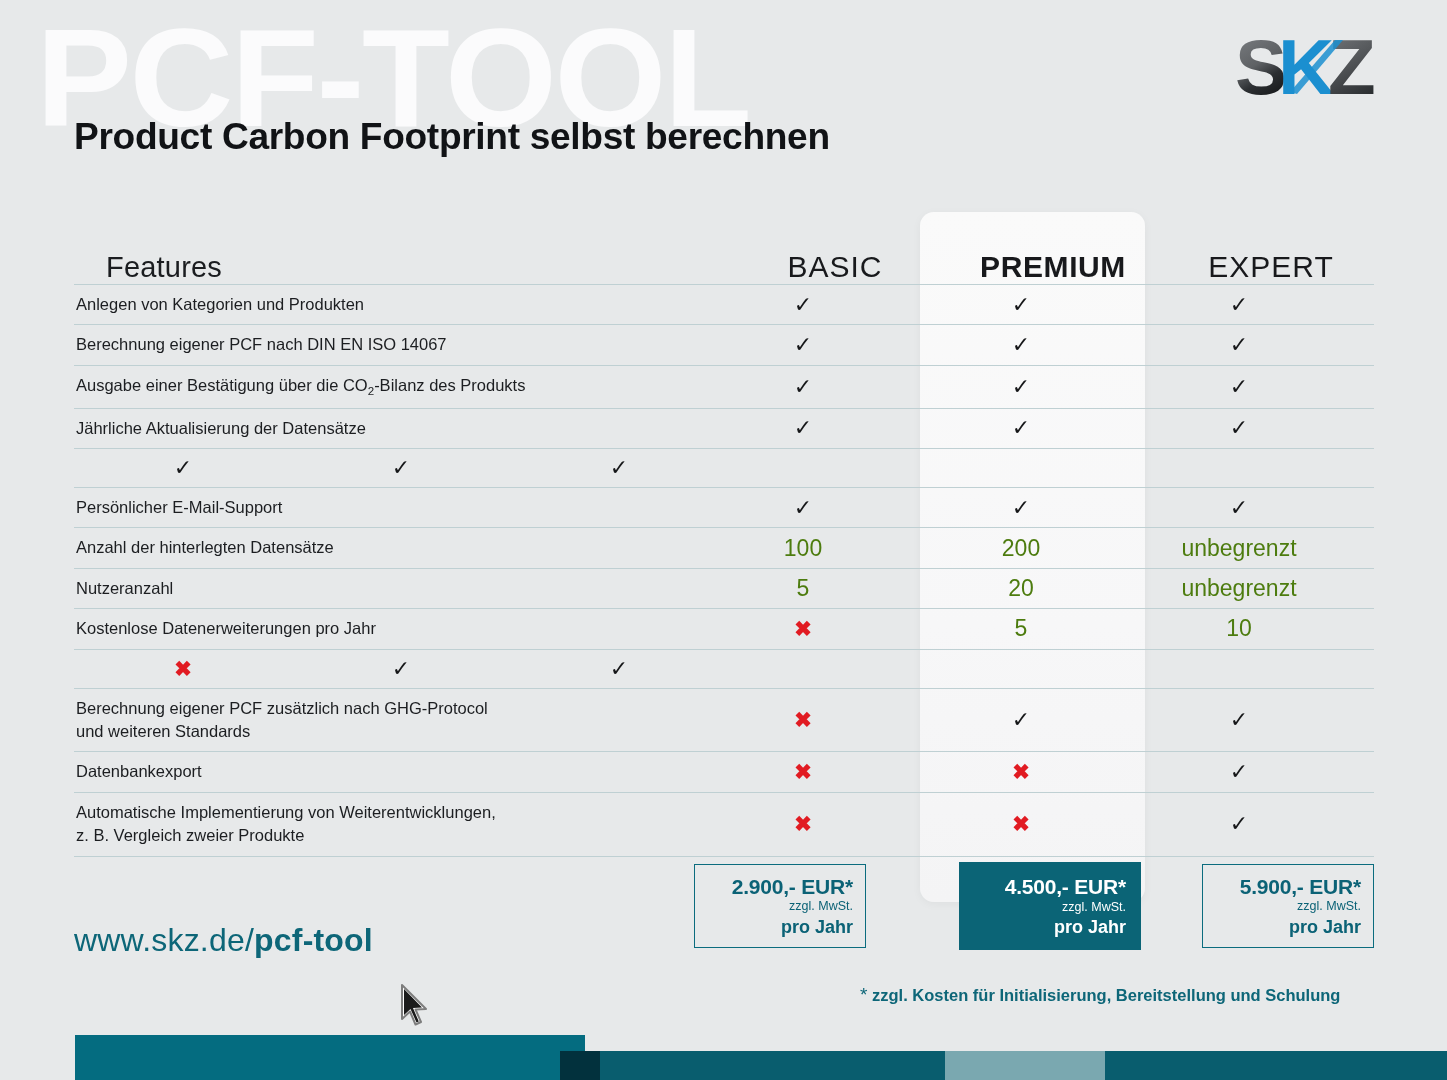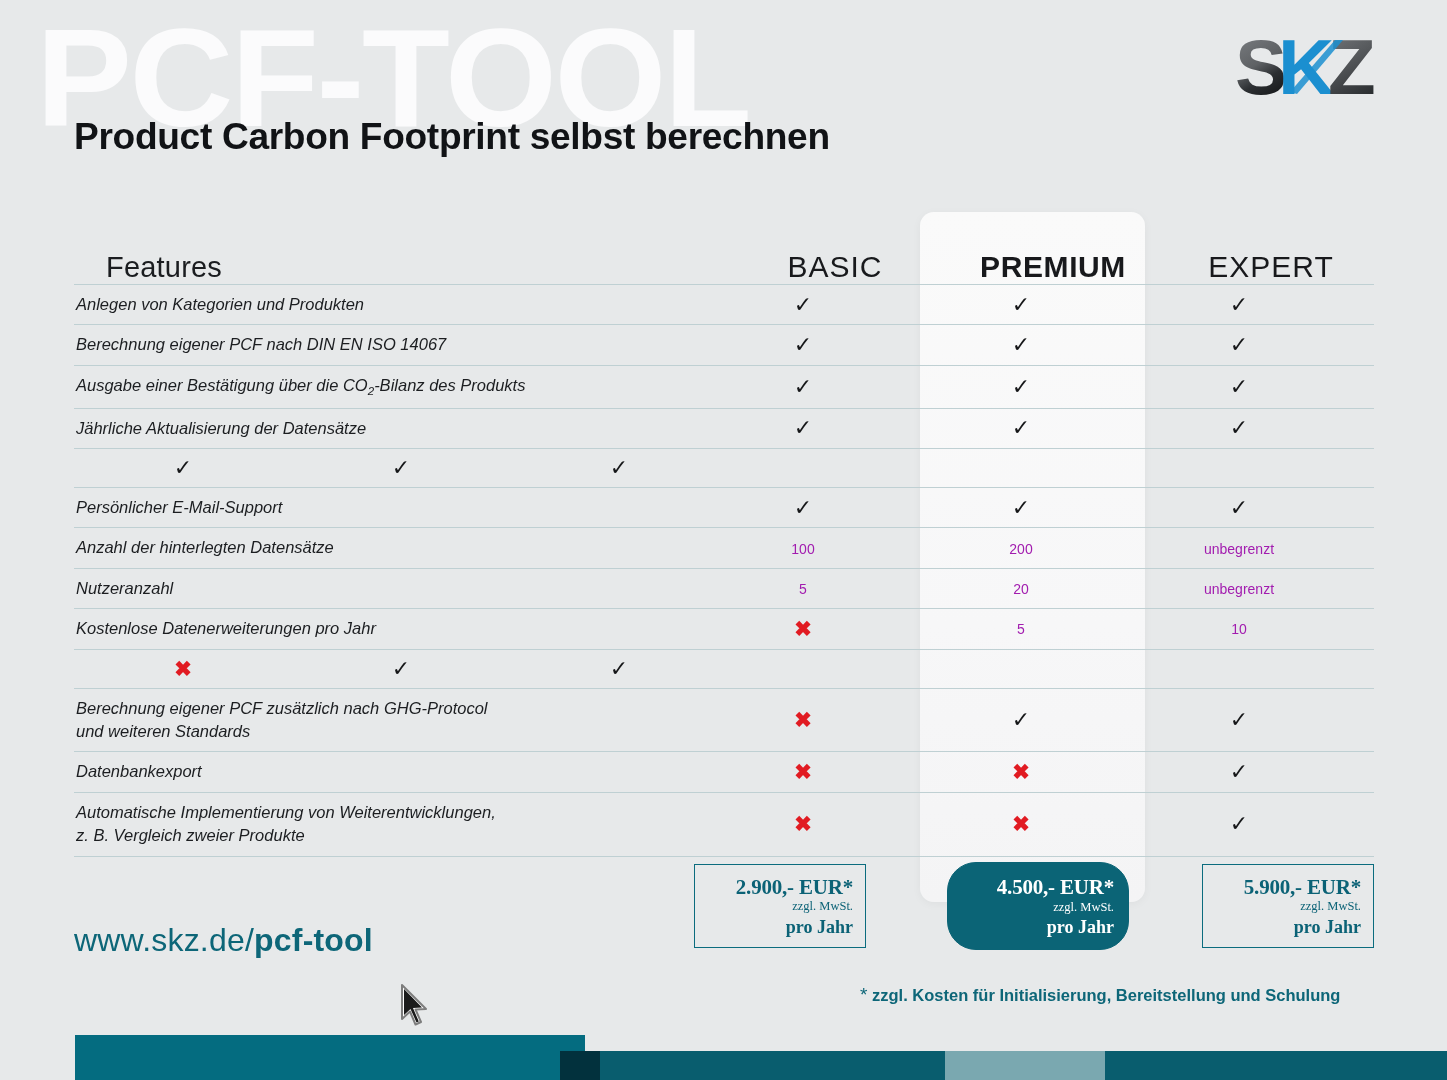--- a/index.html
+++ b/index.html
@@ -79,50 +79,49 @@
   }
   .row.tall{min-height:61px;}
   .row .lbl{
     width:620px;flex:none;
     font-family:"Liberation Sans", sans-serif;
     font-size:16.5px;
     color:#1c1e21;
     line-height:1.42;
     padding:8px 0 8px 2px;
     box-sizing:border-box;
-    font-style:italic;
   }
   .row .cell{
     width:218px;flex:none;text-align:center;
     font-family:"Liberation Sans", sans-serif;
     font-size:16.5px;color:#1c1e21;
   }
   .cell .mark-yes{font-size:22px;color:#161719;line-height:1;}
   .cell .mark-no{font-size:21px;color:#e11b22;font-weight:700;line-height:1;}
-  .cell .num{font-size:14px;color:#a21caf;}
+  .cell .num{font-size:23px;color:#4d7c0f;}
   .row-end{border-top:1.6px solid #bfd0d3;height:0;}
 
   sub{font-size:.7em;}
 
   
   .prices{
     position:absolute; left:694px; top:864px; width:690px; height:92px;
   }
   .pbox{
     position:absolute; top:0; width:172px;height:84px;
     box-sizing:border-box;
     border:1.6px solid #0b6c7e;
-    font-family:Liberation Serif, serif;
+    font-family:Liberation Sans, sans-serif;
     color:#0b6276;
   }
   .pbox.basic{left:0;background:transparent;}
   .pbox.expert{left:508px;background:transparent;}
   .pbox.premium{
-    left:253px;top:-2px;width:182px;height:88px;
-    background:#0b6476;border-color:#0b6476;color:#ffffff;border-radius:29px;
+    left:265px;top:-2px;width:182px;height:88px;
+    background:#0b6476;border-color:#0b6476;color:#ffffff;
   }
   .pbox .amount{
     position:absolute;left:0;right:12px;top:10px;
     text-align:right;font-size:21px;font-weight:700;letter-spacing:-.2px;
     white-space:nowrap;
   }
   .pbox .vat{
     position:absolute;left:0;right:12px;top:34px;
     text-align:right;font-size:12.5px;font-weight:400;
   }

